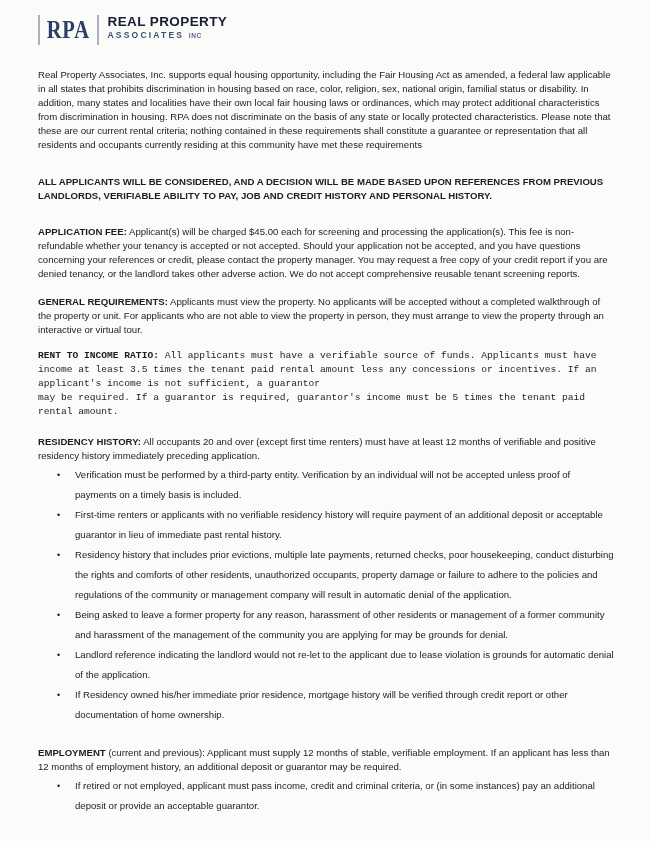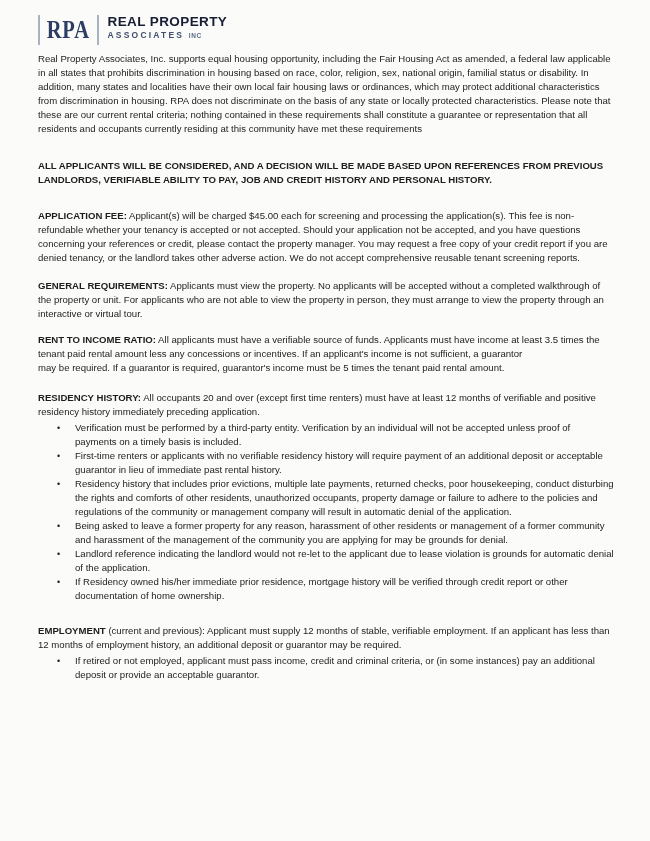--- a/index.html
+++ b/index.html
@@ -39,29 +39,29 @@
     letter-spacing: 0.2px;
     line-height: 26px;
   }
 
   
   .para { margin: 0; font-size: 9.6px; line-height: 14px; }
   .h { font-weight: bold; }
   .notice { font-weight: bold; }
   .prewrap { white-space: pre-line; }
 
-  .m-intro  { }
+  .m-intro  { margin-top: 16px; }
   .m-notice { margin-top: 23px; }
   .m-s0 { margin-top: 22px; }
   .m-s1 { margin-top: 14px; }
-  .m-s2 { margin-top: 12px; }
+  .m-s2 { margin-top: 12px; font-family: Liberation Mono, monospace; }
   .m-s3 { margin-top: 16px; }
   .m-s4 { margin-top: 21px; }
 
-  ul.bullets { list-style: none; margin: 2px 0 0 0; padding: 0; font-size: 9.6px; line-height: 14px; }
+  ul.bullets { list-style: none; margin: 2px 0 0 0; padding: 0; font-size: 9.6px; line-height: 20px; }
   ul.bullets li { position: relative; padding-left: 37px; }
   ul.bullets li::before { content: "\2022"; position: absolute; left: 19px; top: 0; font-size: 9px; }
 
   footer { margin-top: 40px; text-align: center; font-size: 9.6px; color: #2a2a2a; }
   footer .line2 { margin-top: 7px; }
 </style>
 </head>
 <body>
 
 <div class="page">

